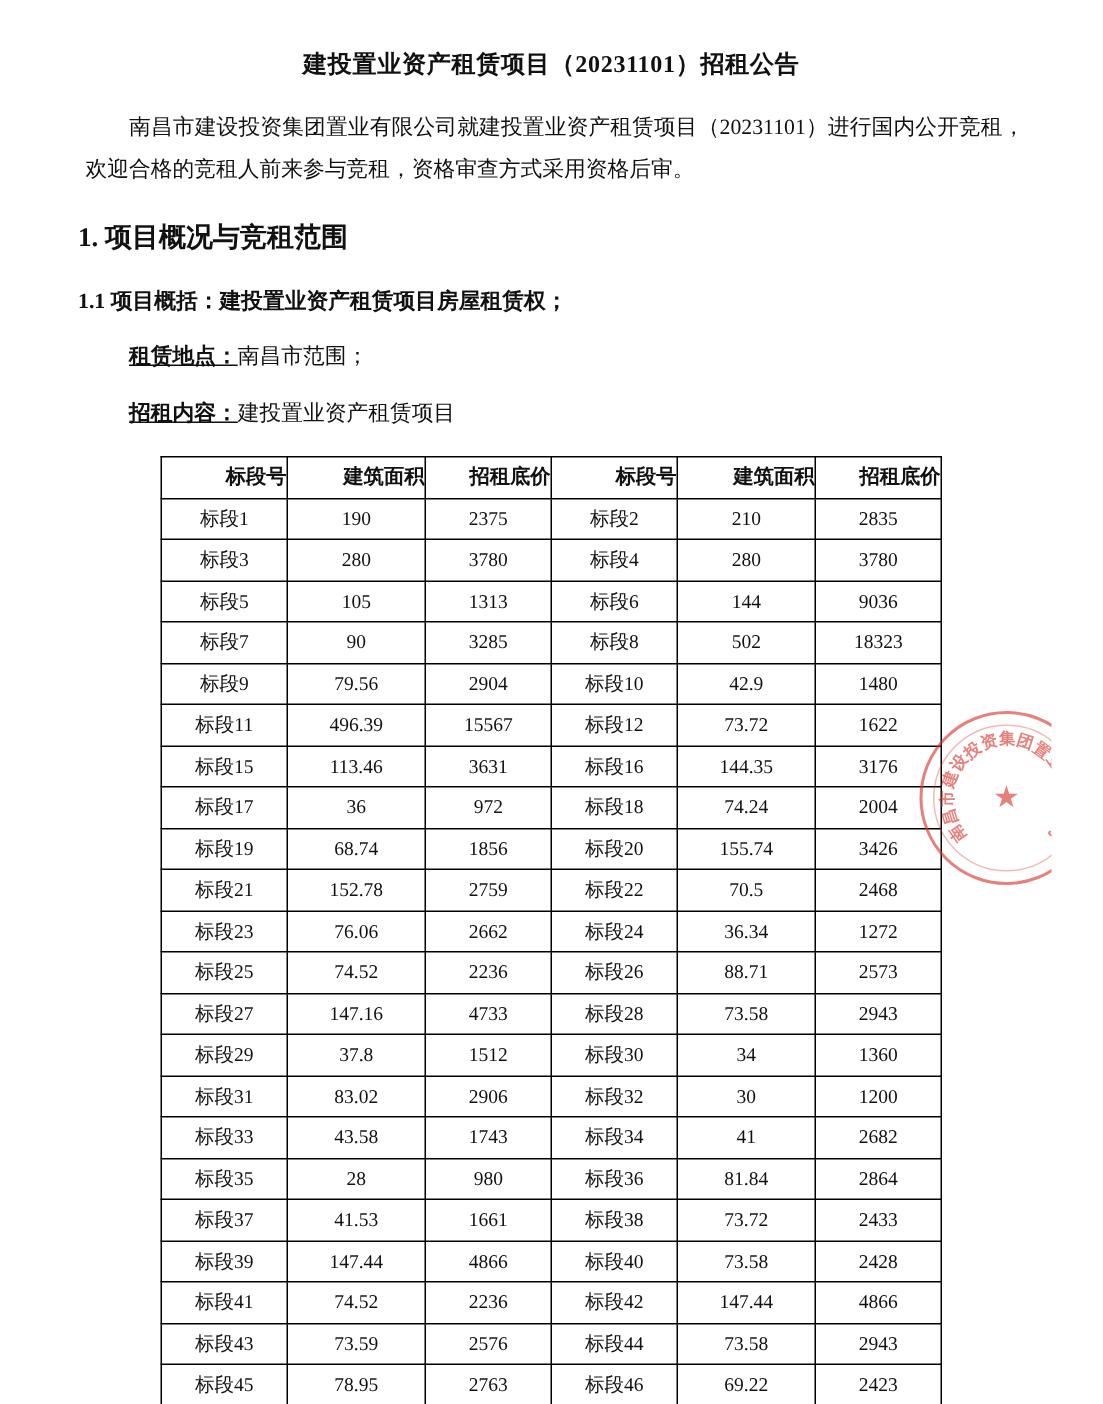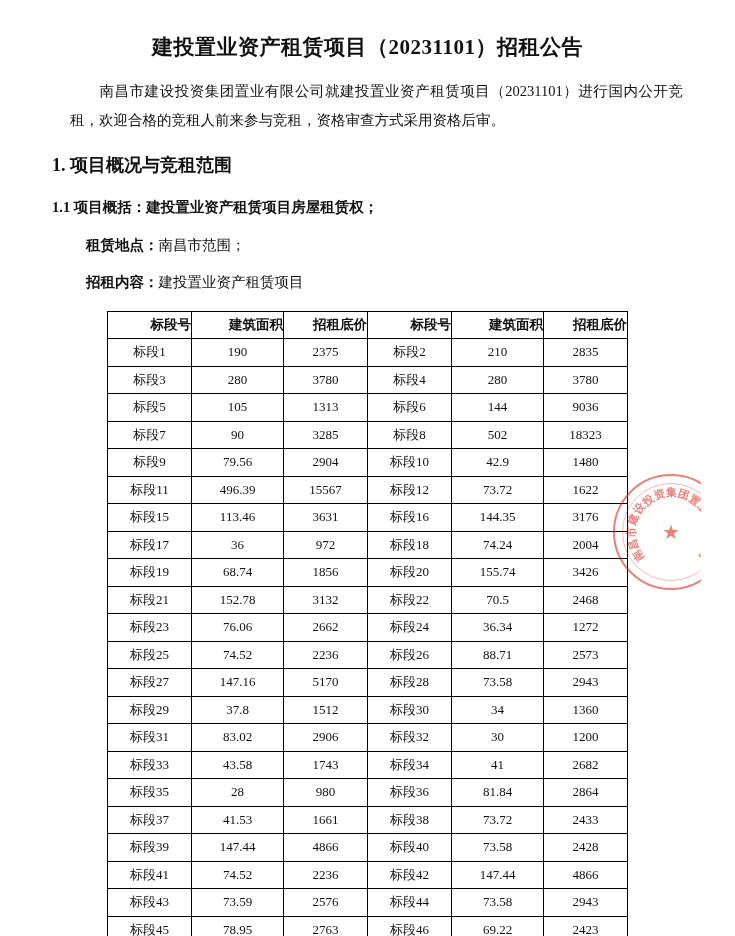--- a/index.html
+++ b/index.html
@@ -17,35 +17,35 @@
   }
   .page {
     position: relative;
     width: 735px;
     height: 936px;
     padding: 0;
     box-sizing: border-box;
   }
   .doc-title {
     text-align: center;
-    font-size: 21px;
+    font-size: 16px;
     font-weight: bold;
     letter-spacing: 0.5px;
     margin: 34px 0 16px 0;
     padding: 0 40px;
     line-height: 1.3;
   }
   .body-block {
     padding: 0 52px 0 52px;
   }
   .para {
     font-size: 14.5px;
     line-height: 1.95;
     text-align: justify;
-    margin: 12px 0 0 18px;
+    margin: 12px 0 0 5px;
   }
   .para .indent {
     display: inline-block;
     width: 2em;
   }
   .section-head {
     font-size: 18px;
     font-weight: bold;
     margin: 14px 0 0 0;
     line-height: 1.9;
@@ -59,20 +59,21 @@
     font-weight: bold;
   }
   .sub-line {
     font-size: 14.5px;
     margin: 10px 0 0 0;
     line-height: 1.9;
     padding-left: 34px;
   }
   .sub-line .lead {
     font-weight: bold;
+    text-decoration: underline;
   }
 
   table.lots {
     border-collapse: collapse;
     margin: 14px auto 0 auto;
     width: 520px;
     table-layout: fixed;
   }
   table.lots th, table.lots td {
     border: 1px solid #000000;
@@ -256,21 +257,21 @@
           <td>标段19</td>
           <td>68.74</td>
           <td>1856</td>
           <td>标段20</td>
           <td>155.74</td>
           <td>3426</td>
         </tr>
         <tr>
           <td>标段21</td>
           <td>152.78</td>
-          <td>3132</td>
+          <td>2759</td>
           <td>标段22</td>
           <td>70.5</td>
           <td>2468</td>
         </tr>
         <tr>
           <td>标段23</td>
           <td>76.06</td>
           <td>2662</td>
           <td>标段24</td>
           <td>36.34</td>
@@ -280,21 +281,21 @@
           <td>标段25</td>
           <td>74.52</td>
           <td>2236</td>
           <td>标段26</td>
           <td>88.71</td>
           <td>2573</td>
         </tr>
         <tr>
           <td>标段27</td>
           <td>147.16</td>
-          <td>5170</td>
+          <td>4733</td>
           <td>标段28</td>
           <td>73.58</td>
           <td>2943</td>
         </tr>
         <tr>
           <td>标段29</td>
           <td>37.8</td>
           <td>1512</td>
           <td>标段30</td>
           <td>34</td>

